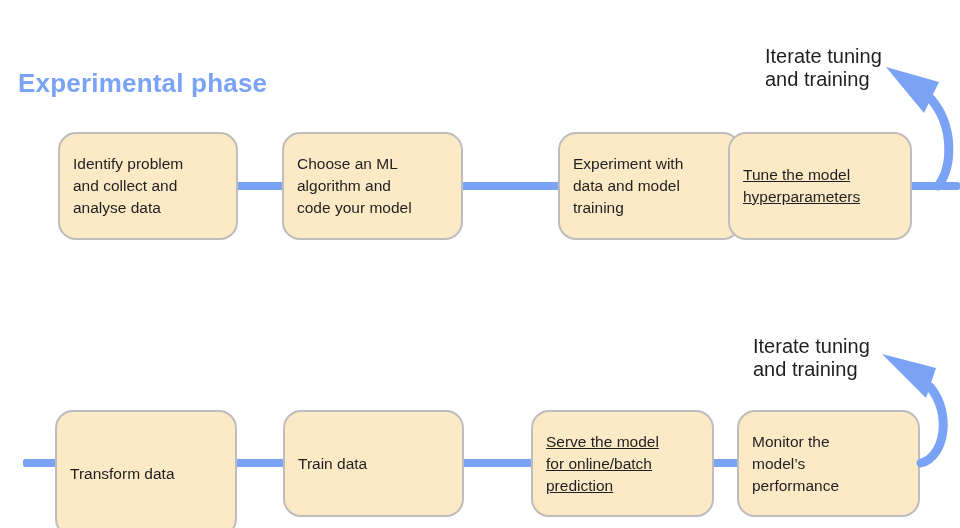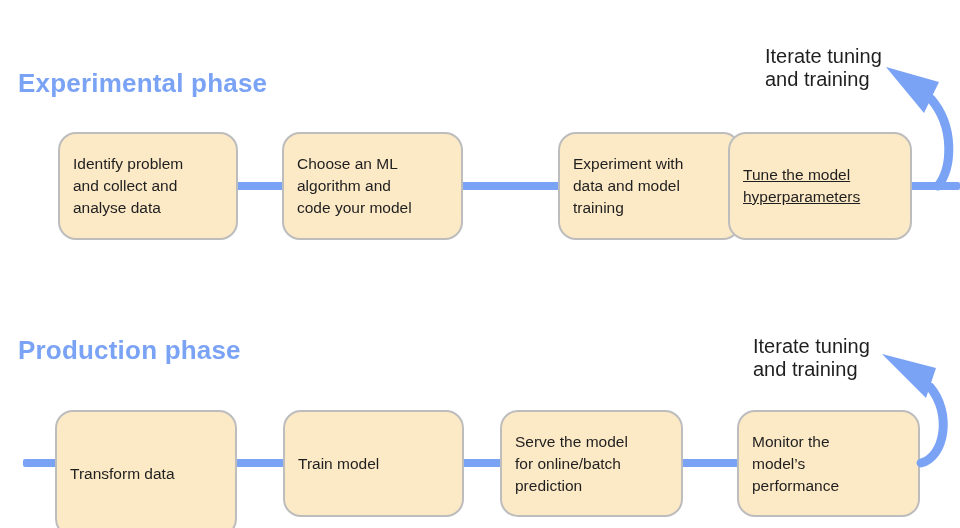--- a/index.html
+++ b/index.html
@@ -52,21 +52,21 @@
     color: var(--text-dark);
     white-space: pre-line;
     z-index: 1;
   }
   .e1 { left: 58px;  top: 132px; width: 180px; height: 108px; }
   .e2 { left: 282px; top: 132px; width: 181px; height: 108px; }
   .e3 { left: 510px; top: 132px; width: 183px; height: 108px; margin-left: 48px; }
   .e4 { left: 728px; top: 132px; width: 184px; height: 108px; text-decoration: underline; }
   .p1 { left: 55px;  top: 410px; width: 182px; height: 127px; }
   .p2 { left: 283px; top: 410px; width: 181px; height: 107px; }
-  .p3 { left: 500px; top: 410px; width: 183px; height: 107px; }
+  .p3 { left: 531px; top: 410px; width: 183px; height: 107px; text-decoration: underline; }
   .p4 { left: 737px; top: 410px; width: 183px; height: 107px; }
 
   .iterate-label {
     position: absolute;
     font-size: 20px;
     line-height: 23px;
     color: var(--text-dark);
     white-space: pre-line;
     z-index: 1;
   }
@@ -113,29 +113,28 @@
 training</span>
   </div>
   <div class="step-box e4">
     <span>Tune the model
 hyperparameters</span>
   </div>
 
   <div class="iterate-label" id="exp-iter">Iterate tuning
 and training</div>
 
-  <div class="phase-title" id="prod-title">Production phase</div>
 
   <div class="flow-line" id="prod-line"></div>
 
   <div class="step-box p1">
     <span>Transform data</span>
   </div>
   <div class="step-box p2">
-    <span>Train model</span>
+    <span>Train data</span>
   </div>
   <div class="step-box p3">
     <span>Serve the model
 for online/batch
 prediction</span>
   </div>
   <div class="step-box p4">
     <span>Monitor the
 model’s
 performance</span>

